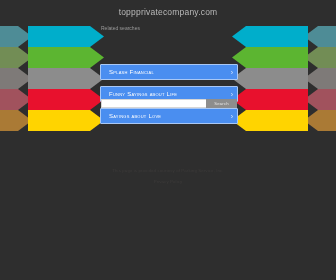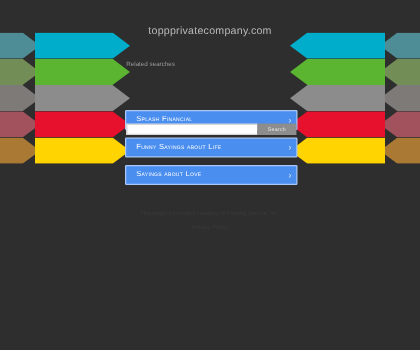--- a/index.html
+++ b/index.html
@@ -79,21 +79,21 @@
 
   
   .content {
     position: absolute;
     left: 0; top: 0;
     width: 336px;
     z-index: 5;
   }
 
   .site-title {
-    margin: 12px;
+    margin: 0;
     padding-top: 7px;
     text-align: center;
     font-size: 8.5px;
     font-weight: normal;
     letter-spacing: 0.2px;
     color: #b9b9b9;
     line-height: 11px;
   }
 
   .related-label {

